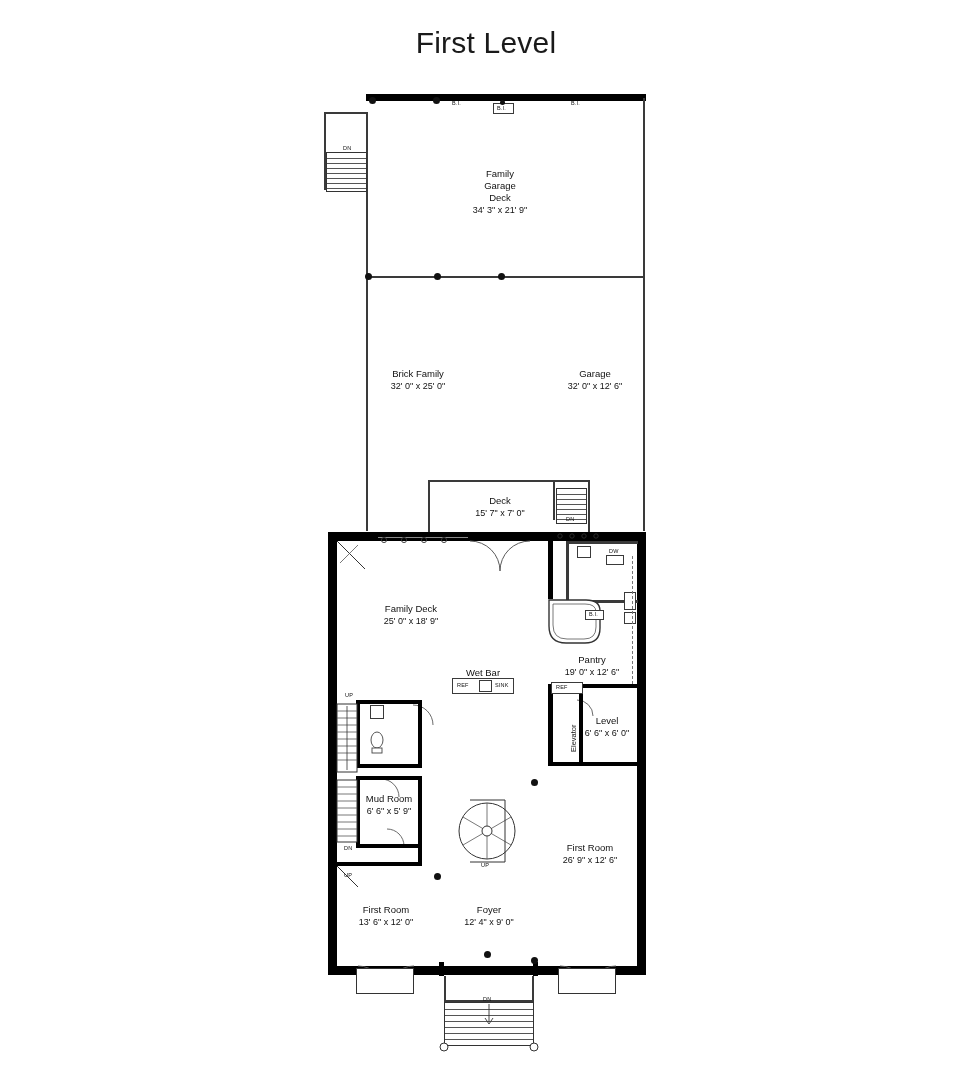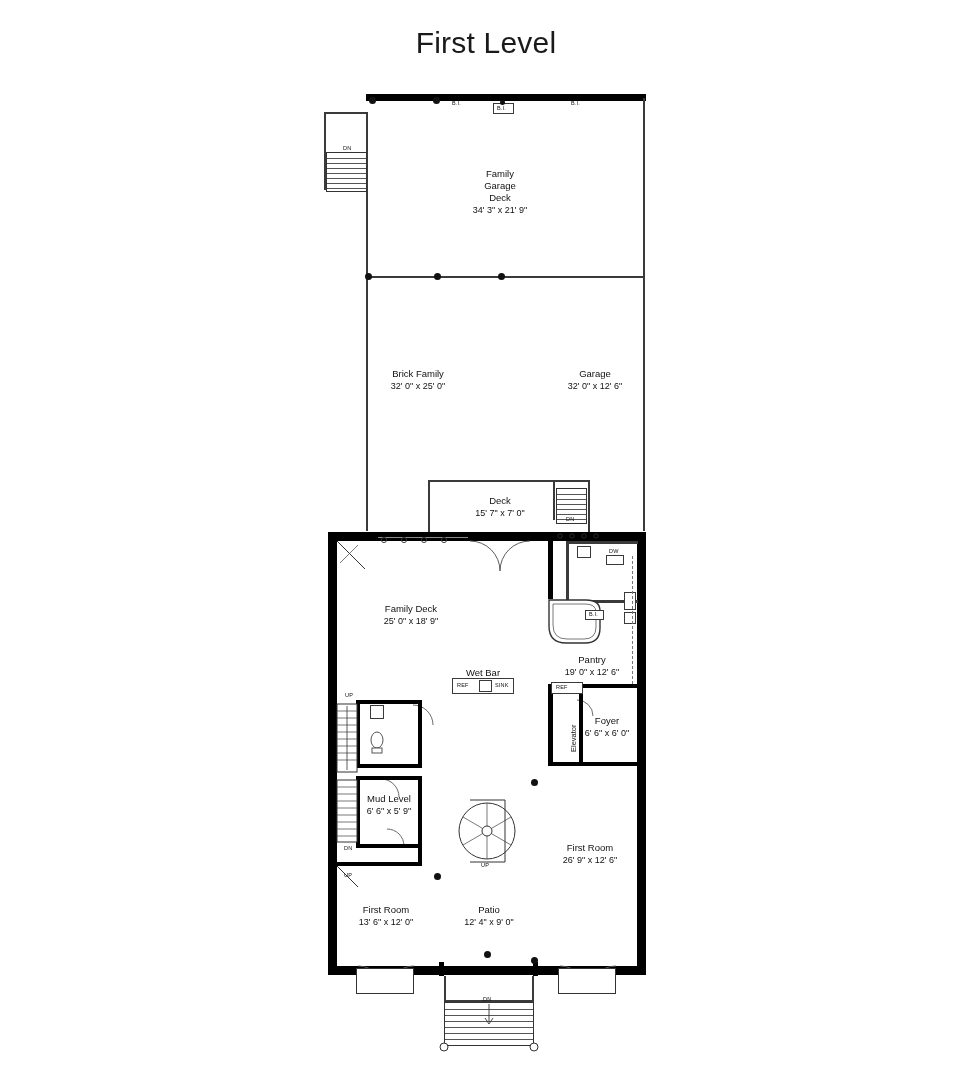--- a/index.html
+++ b/index.html
@@ -331,37 +331,37 @@
   <div class="label" style="left:419px;top:659px;width:128px;margin-top:8px;">
     <span>Wet Bar</span>
   </div>
 
   <div class="label" style="left:528px;top:654px;width:128px;">
     <span>Pantry</span>
     <span class="dim">19' 0" x 12' 6"</span>
   </div>
 
   <div class="label" style="left:543px;top:715px;width:128px;">
-    <span>Foyer</span>
+    <span>Level</span>
     <span class="dim">6' 6" x 6' 0"</span>
   </div>
 
   <div class="label" style="left:325px;top:793px;width:128px;">
-    <span>Mud Level</span>
+    <span>Mud Room</span>
     <span class="dim">6' 6" x 5' 9"</span>
   </div>
 
   <div class="label" style="left:526px;top:842px;width:128px;">
     <span>First Room</span>
     <span class="dim">26' 9" x 12' 6"</span>
   </div>
 
   <div class="label" style="left:322px;top:904px;width:128px;">
     <span>First Room</span>
     <span class="dim">13' 6" x 12' 0"</span>
   </div>
 
   <div class="label" style="left:425px;top:904px;width:128px;">
-    <span>Patio</span>
+    <span>Foyer</span>
     <span class="dim">12' 4" x 9' 0"</span>
   </div>
 
 </div>
 
 </body></html>

